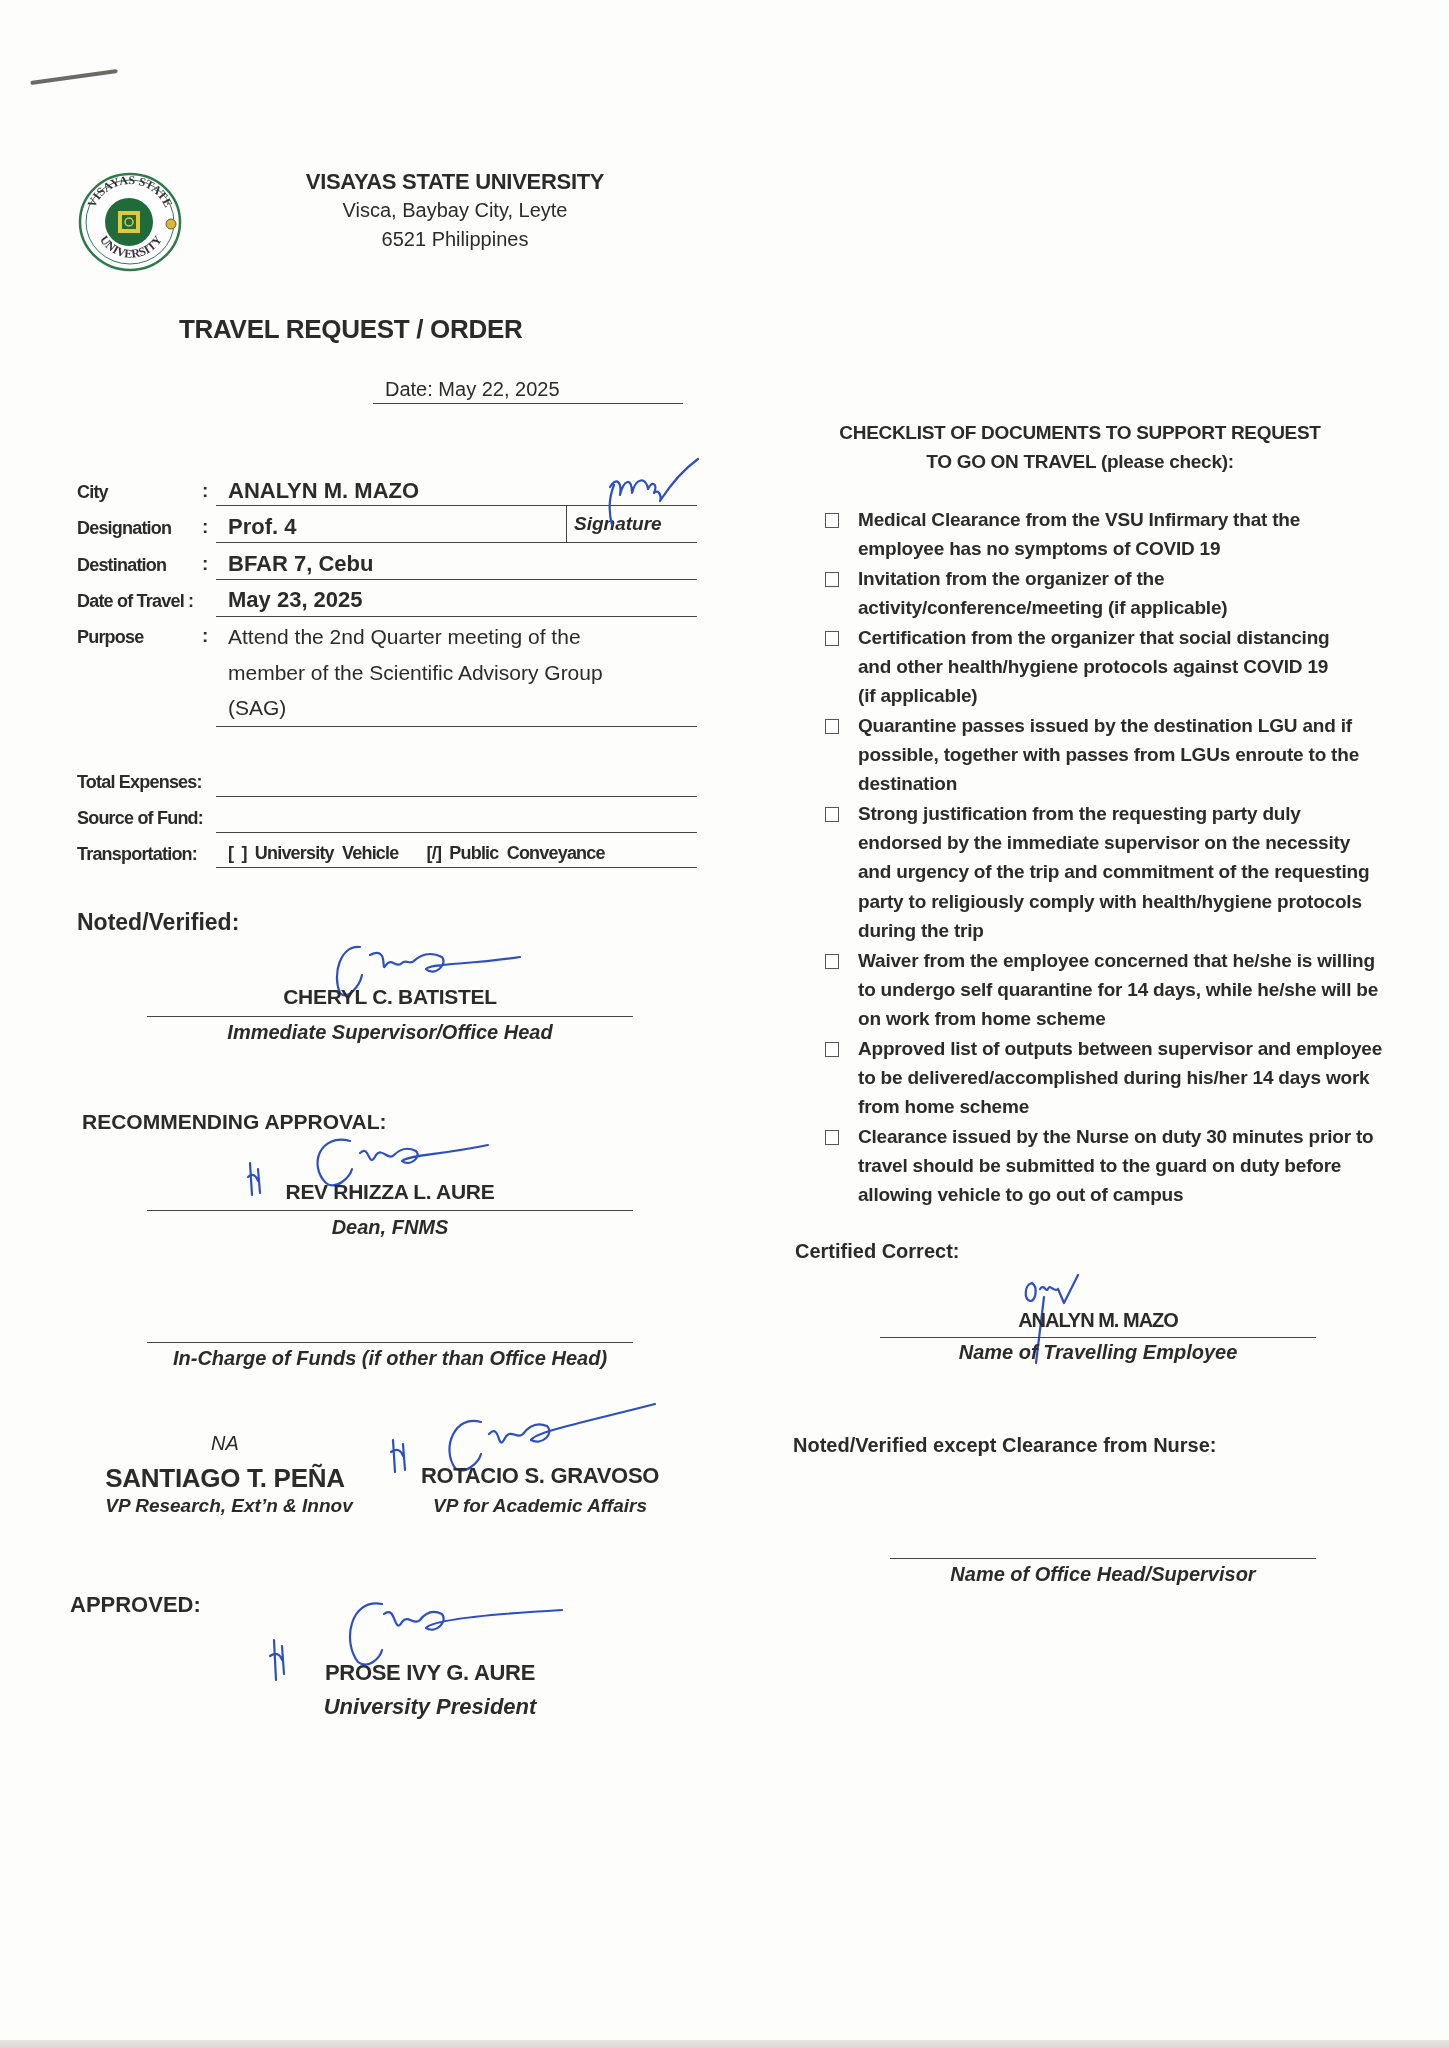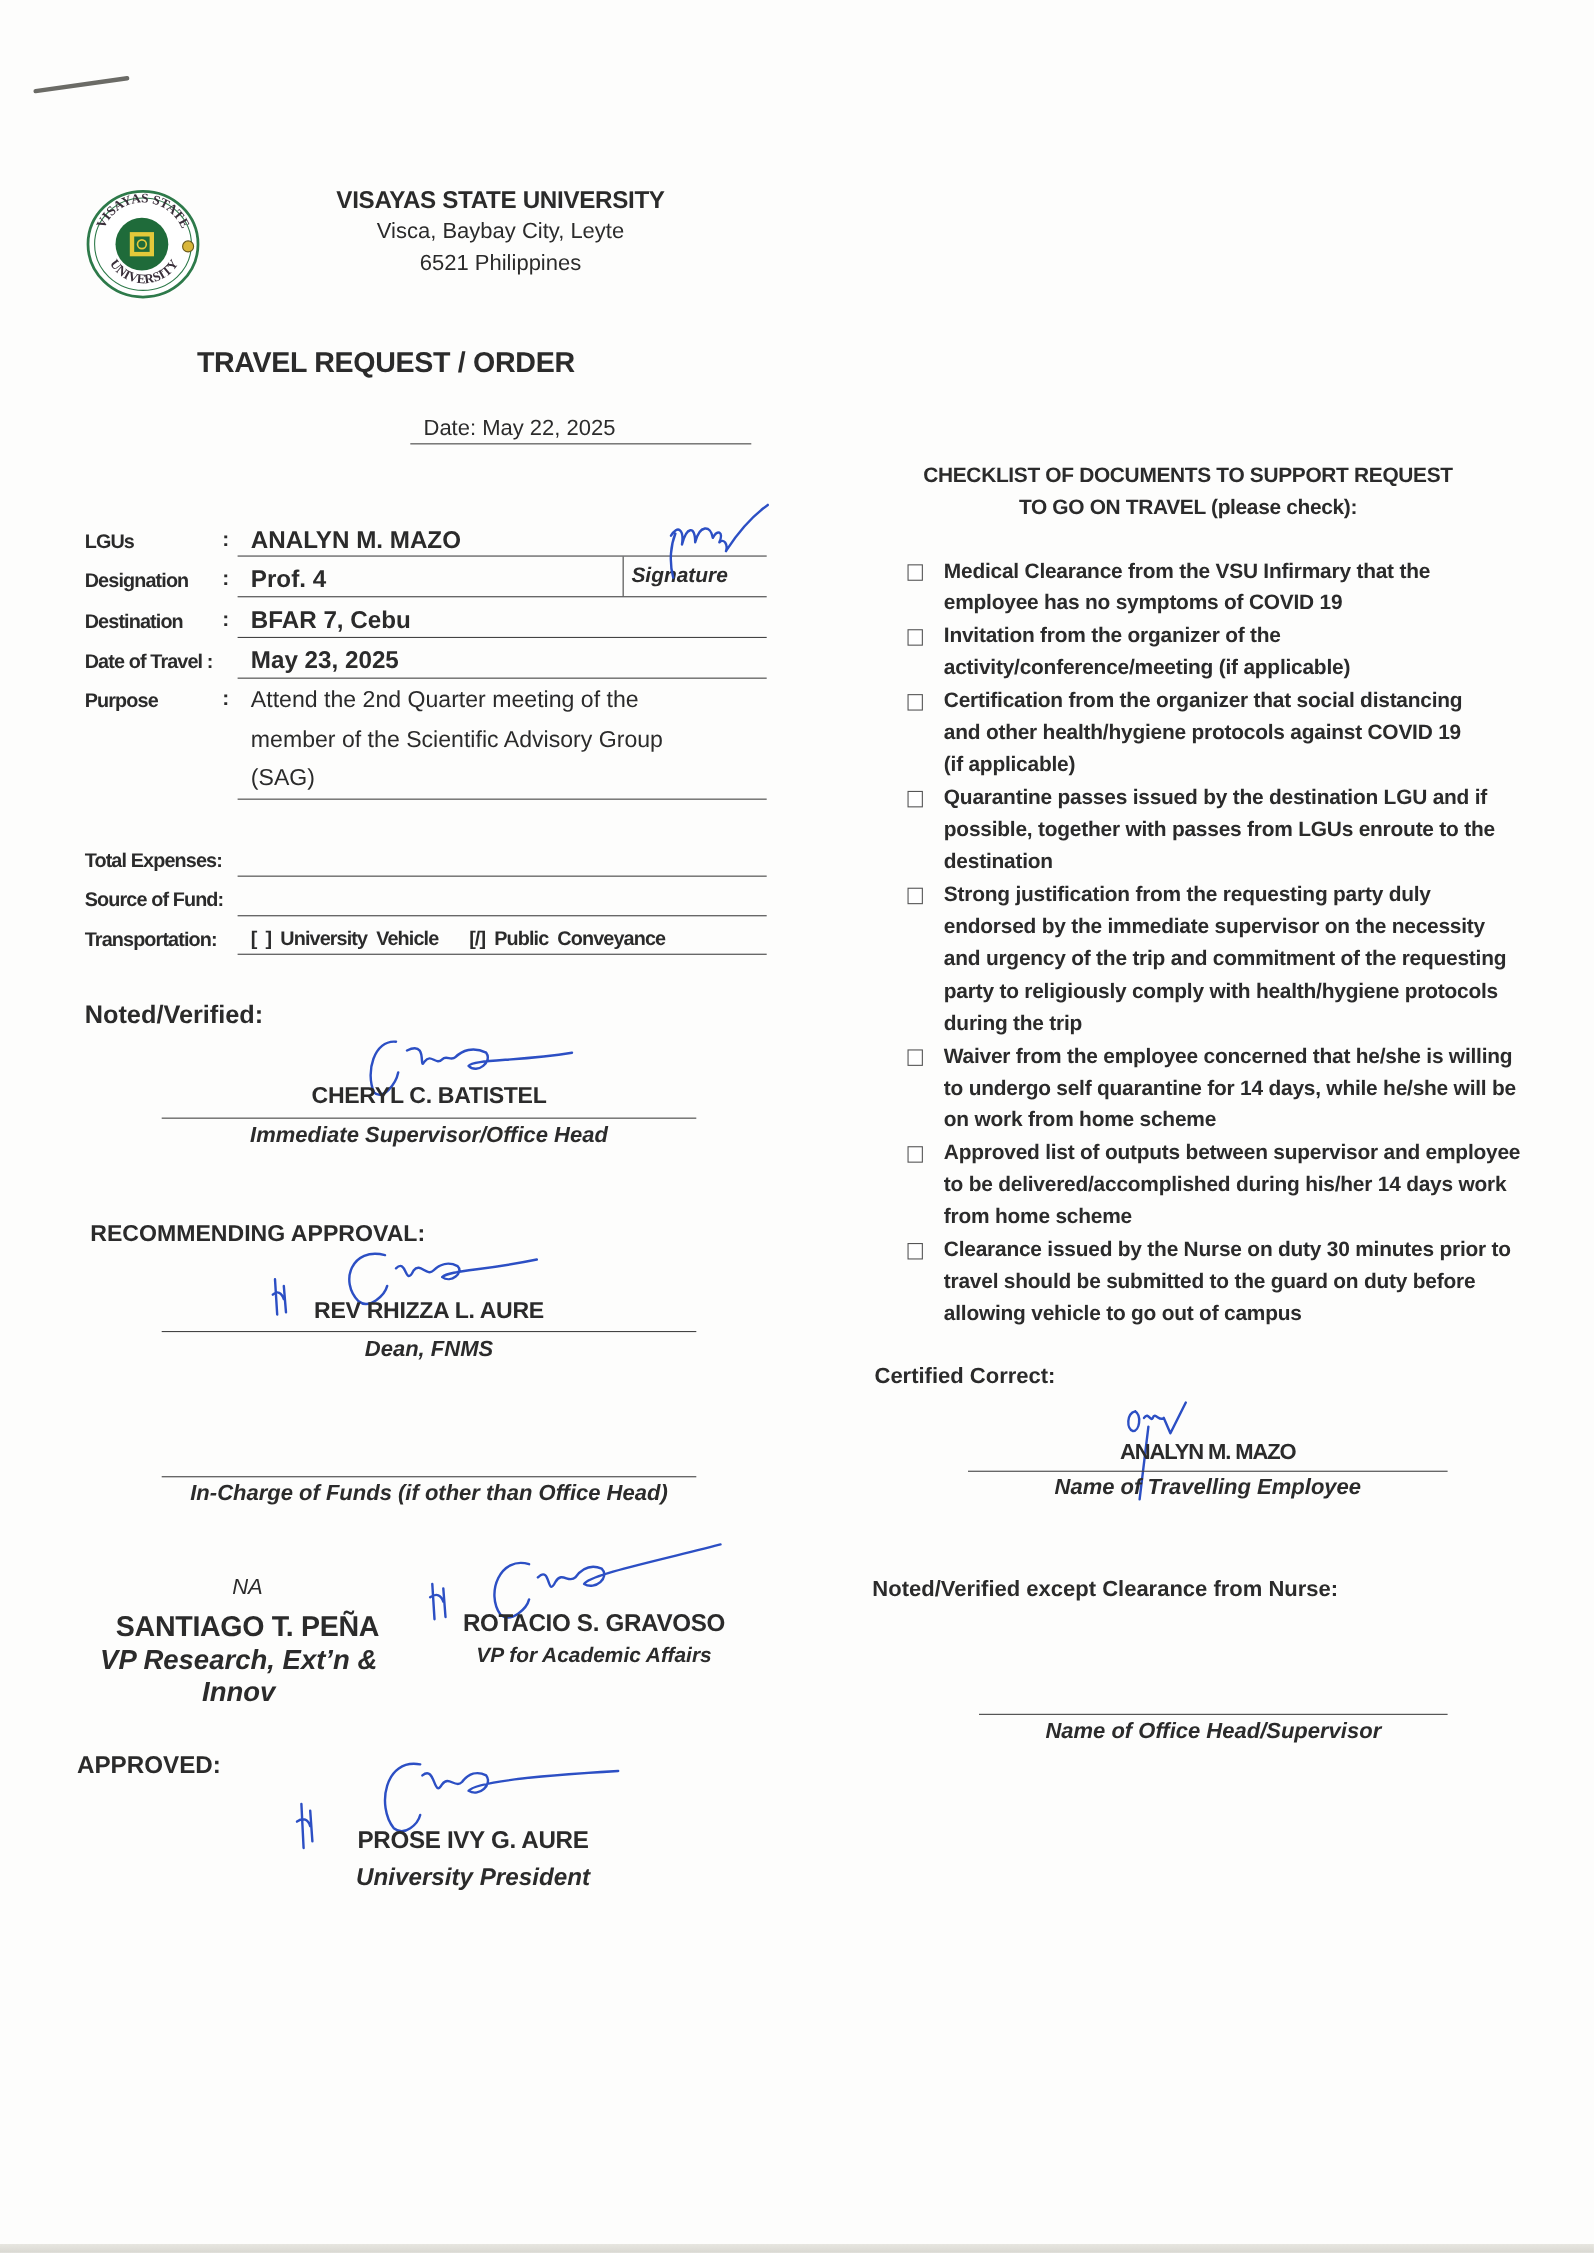--- a/index.html
+++ b/index.html
@@ -73,21 +73,21 @@
 </div>
 <div class="abs uni-name">VISAYAS STATE UNIVERSITY</div>
 <div class="abs uni-addr" style="top:199px">Visca, Baybay City, Leyte</div>
 <div class="abs uni-addr" style="top:228px">6521   Philippines</div>
 
 <div class="abs doc-title">TRAVEL REQUEST / ORDER</div>
 <div class="abs date-line">Date: May 22, 2025</div>
 
 <div>
 
-  <div class="abs lbl" style="left:77px;top:482px">LGUs</div>
+  <div class="abs lbl" style="left:77px;top:482px">City</div>
   <div class="abs colon" style="left:202px;top:480px">:</div>
   <div class="abs fline" style="left:216px;top:472px;width:481px;height:33px"></div>
   <div class="abs fval" style="left:228px;top:478px">ANALYN M. MAZO</div>
 
   <div class="abs lbl" style="left:77px;top:518px">Designation</div>
   <div class="abs colon" style="left:202px;top:516px">:</div>
   <div class="abs fline" style="left:216px;top:508px;width:481px;height:34px"></div>
   <div class="abs fval" style="left:228px;top:514px">Prof. 4</div>
   <div class="abs sig-vline"></div>
   <div class="abs sig-label">Signature</div>
@@ -141,21 +141,21 @@
 </svg>
 <div class="abs signame center" style="left:147px;top:1180px;width:486px">REV RHIZZA L. AURE</div>
 <div class="abs sigline" style="left:147px;top:1210px;width:486px"></div>
 <div class="abs sigtitle center" style="left:147px;top:1216px;width:486px">Dean, FNMS</div>
 
 <div class="abs sigline" style="left:147px;top:1342px;width:486px"></div>
 <div class="abs sigtitle center" style="left:147px;top:1347px;width:486px">In-Charge of Funds (if other than Office Head)</div>
 
 <div class="abs center" style="left:80px;top:1432px;width:290px;font-size:20px;font-style:italic">NA</div>
 <div class="abs signame center" style="left:80px;top:1463px;width:290px;font-size:26px">SANTIAGO T. PEÑA</div>
-<div class="abs sigtitle center" style="left:62px;top:1495px;width:310px;font-size:25px">VP Research, Ext’n &amp; Innov</div>
+<div class="abs sigtitle center" style="left:74px;top:1495px;width:310px;font-size:19px">VP Research, Ext’n &amp; Innov</div>
 
 <svg class="sigsvg" style="left:385px;top:1400px" width="290" height="90">
   <path d="M8,40 L10,72 M6,52 C12,48 16,50 18,56 M18,44 L20,70"></path>
   <path d="M96,22 C70,14 56,48 70,68 C80,76 94,62 96,54 M104,34 C116,22 112,54 120,38 C126,28 132,40 138,34 C144,26 152,22 162,26 C170,34 156,46 146,40 C150,32 200,22 270,4"></path>
 </svg>
 <div class="abs signame center" style="left:400px;top:1463px;width:280px;font-size:22px">ROTACIO S. GRAVOSO</div>
 <div class="abs sigtitle center" style="left:400px;top:1495px;width:280px;font-size:19px">VP for Academic Affairs</div>
 
 <div class="abs section" style="left:70px;top:1592px;font-size:22px">APPROVED:</div>
 <svg class="sigsvg" style="left:262px;top:1590px" width="320" height="100">

